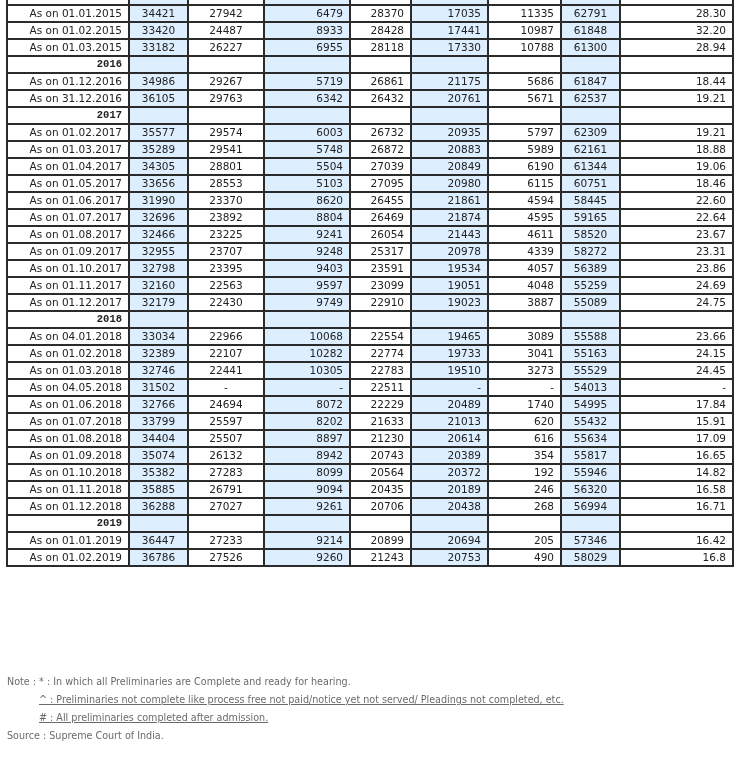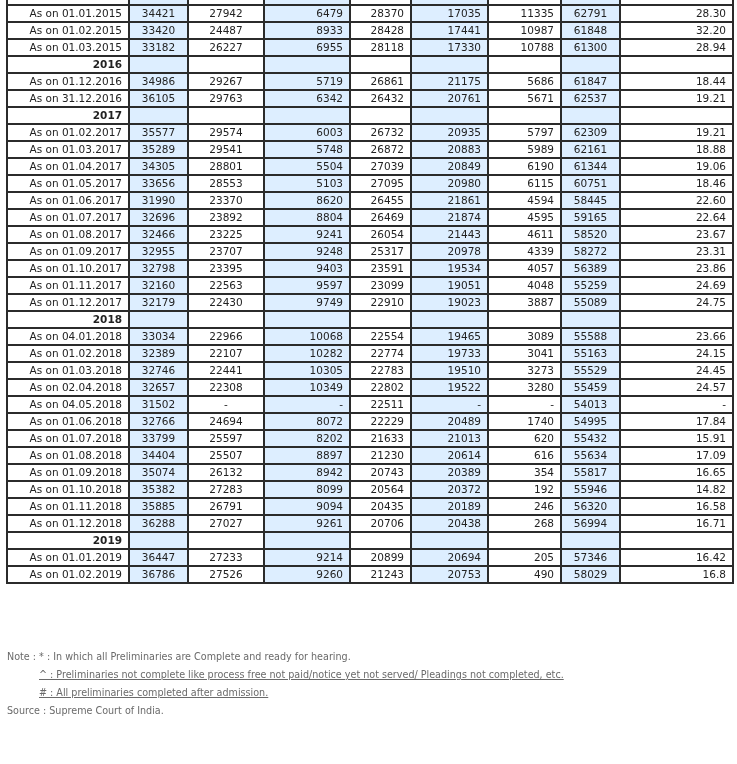--- a/index.html
+++ b/index.html
@@ -5,25 +5,25 @@
   html, body { margin: 0; padding: 0; background: #ffffff; }
   body { width: 737px; height: 764px; overflow: hidden; position: relative;
          font-family: "DejaVu Sans", "Liberation Sans", sans-serif; color: #222; }
   .table-wrap { position: absolute; left: 6px; top: -13px; }
   table { border-collapse: collapse; table-layout: fixed; font-size: 10.5px; }
   td { border: 2px solid #2b2b2b; height: 15px; padding: 0 6px; white-space: nowrap;
        text-align: right; line-height: 15px; }
   td.label { text-align: right; padding-left: 10px; }
   td.center { text-align: center; }
   td.blue { background: #ddeeff; }
-  tr.year td.label { font-weight: bold; }
+  tr.year td.label { font-weight: bold; font-family: Liberation Mono, monospace; }
   col.c1 { width: 122px; } col.c2 { width: 59px; } col.c3 { width: 76px; }
   col.c4 { width: 86px; } col.c5 { width: 61px; } col.c6 { width: 77px; }
   col.c7 { width: 73px; } col.c8 { width: 59px; } col.c9 { width: 113px; }
-  .notes { position: absolute; left: 7px; top: 648px; font-size: 9.6px; color: #6a6a6a; line-height: 18px; }
+  .notes { position: absolute; left: 7px; top: 673px; font-size: 9.6px; color: #6a6a6a; line-height: 18px; }
   .notes .indent { padding-left: 32px; text-decoration: underline; }
   .notes .indent2 { padding-left: 34px; }
 </style>
 </head>
 <body>
 
 <div class="table-wrap">
   <table>
     <colgroup>
       <col class="c1">
@@ -284,31 +284,20 @@
           <td class="blue center">32746</td>
           <td class="center">22441</td>
           <td class="blue">10305</td>
           <td class="">22783</td>
           <td class="blue">19510</td>
           <td class="">3273</td>
           <td class="blue center">55529</td>
           <td class="">24.45</td>
         </tr>
         <tr class="data">
-          <td class="label">As on 02.04.2018</td>
-          <td class="blue center">32657</td>
-          <td class="center">22308</td>
-          <td class="blue">10349</td>
-          <td class="">22802</td>
-          <td class="blue">19522</td>
-          <td class="">3280</td>
-          <td class="blue center">55459</td>
-          <td class="">24.57</td>
-        </tr>
-        <tr class="data">
           <td class="label">As on 04.05.2018</td>
           <td class="blue center">31502</td>
           <td class="center">-</td>
           <td class="blue">-</td>
           <td class="">22511</td>
           <td class="blue">-</td>
           <td class="">-</td>
           <td class="blue center">54013</td>
           <td class="">-</td>
         </tr>

